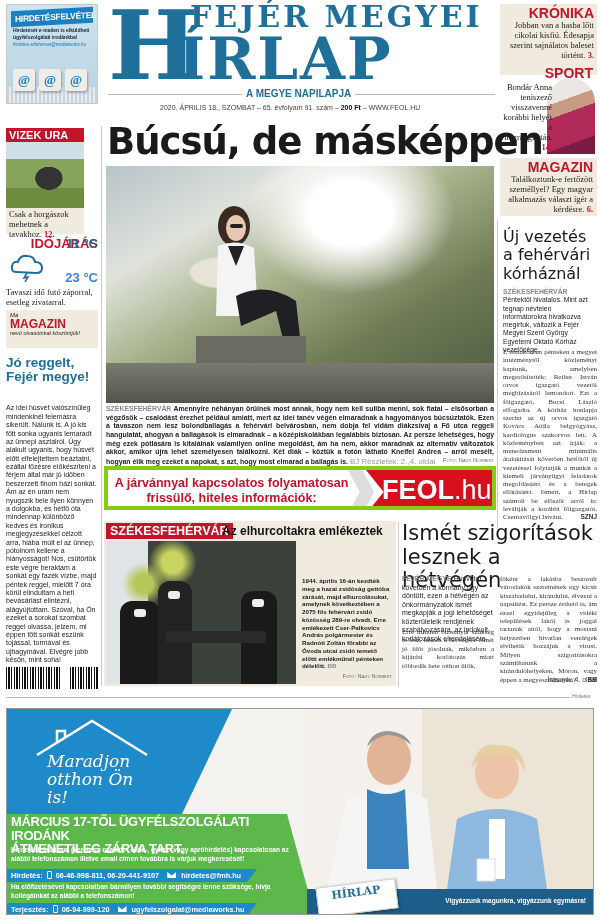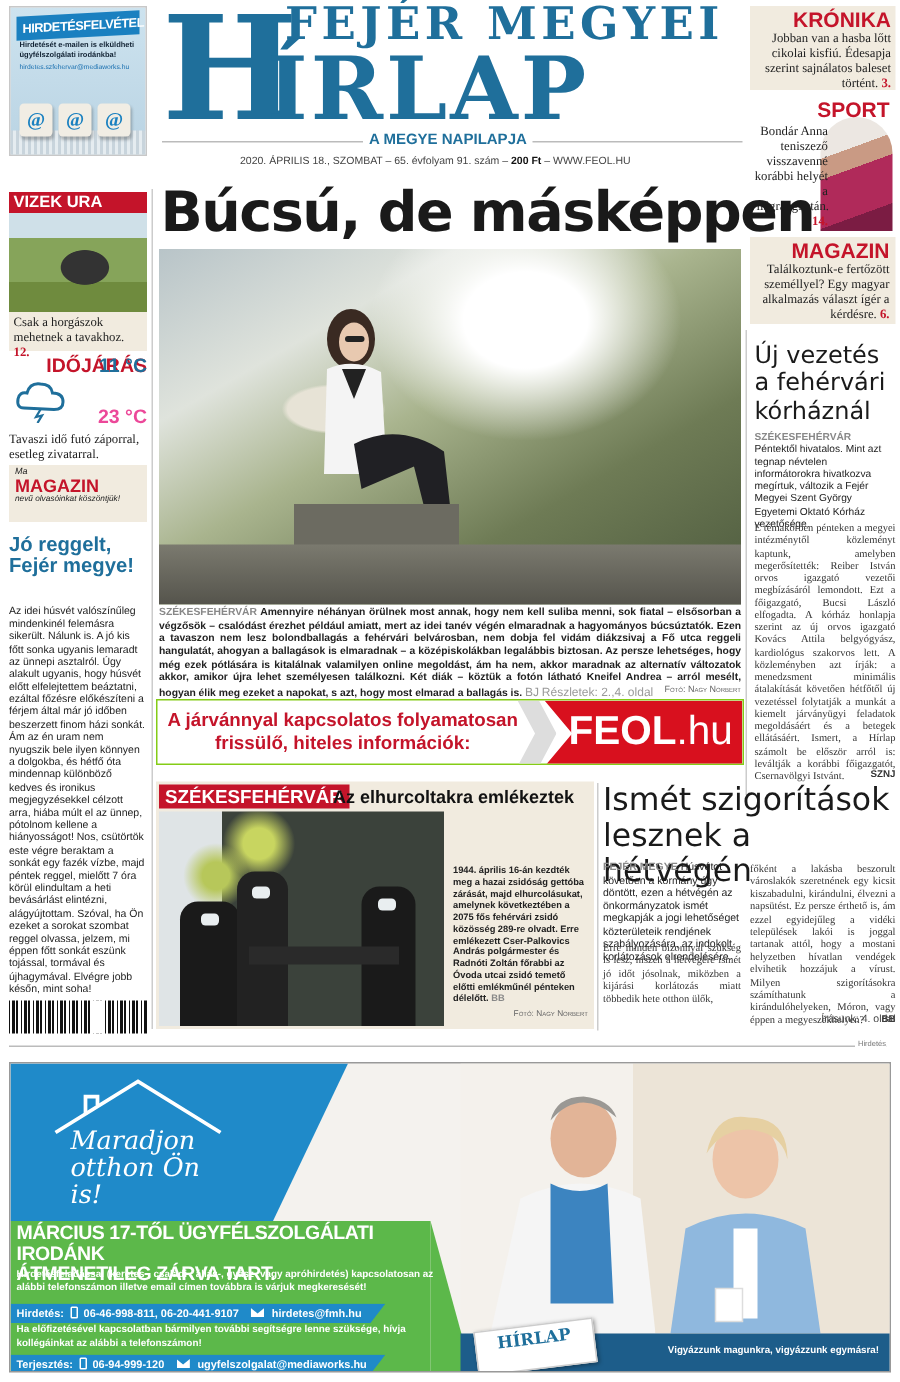--- a/index.html
+++ b/index.html
@@ -22,39 +22,39 @@
 #mast-top{left:190px;top:2px;font-size:30px;color:#1f6f9b;font-family:"DejaVu Serif",serif;letter-spacing:3px;line-height:1;font-weight:bold}
 #mast-bottom{left:178px;top:30px;font-size:58px;color:#1f6f9b;font-family:"DejaVu Serif",serif;font-weight:bold;letter-spacing:2px;line-height:1}
 #mast-sub{left:246px;top:88px;font-size:10px;font-weight:bold;color:#1f6f9b;font-family:"Liberation Sans",sans-serif}
 #mast-line-l{left:108px;top:94px;width:134px;height:1px;background:#bbb}
 #mast-line-r{left:355px;top:94px;width:140px;height:1px;background:#bbb}
 #dateline{left:160px;top:104px;font-size:7px;color:#444;font-family:"Liberation Sans",sans-serif;white-space:nowrap}
 #dateline b{color:#111}
 
 
 .teaser-box{background:#f1ebdf}
-#kronika{left:500px;top:4px;width:97px;height:56px;padding:2px 3px;text-align:right}
+#kronika{left:500px;top:4px;width:97px;height:71px;padding:2px 3px;text-align:right}
 .teaser-h{font-family:"Liberation Sans",sans-serif;font-weight:bold;color:#c4142a;font-size:14px;line-height:1;text-align:right}
 .teaser-t{font-size:8.5px;line-height:1.18;text-align:right;color:#222}
 .pg{color:#c4142a;font-weight:bold}
 #sport{left:500px;top:64px;width:97px;height:90px}
 #sport .teaser-h{position:absolute;right:4px;top:2px}
 #sport .teaser-t{position:absolute;left:0;top:18px;width:52px}
 #sport-photo{position:absolute;right:2px;top:14px;width:48px;height:76px;background:linear-gradient(160deg,#ece7e2 0 30%,#c99a84 30% 45%,#b02a5a 45% 80%,#7b1c43 80%);border-radius:26px 26px 0 0}
 #magazin{left:500px;top:158px;width:97px;height:58px;padding:2px 4px}
 
 
-#vizek{left:6px;top:128px;width:92px;height:106px;background:#f1ebdf}
+#vizek{left:6px;top:128px;width:78px;height:106px;background:#f1ebdf}
 #vizek .lbl{background:#c4142a;color:#fff;font-weight:bold;font-size:11px;padding:1px 3px;font-family:"Liberation Sans",sans-serif}
 #vizek-photo{height:66px;background:radial-gradient(ellipse at 55% 55%,#333 0 22%,transparent 23%),linear-gradient(#cfe0e8 0 25%,#86a45a 25% 70%,#6f8b3e 70%)}
 #vizek .cap{font-size:8.5px;line-height:1.15;padding:2px 3px}
 #weather{left:6px;top:236px;width:92px;height:72px}
 #weather .h{position:absolute;right:0;top:0;font-family:"Liberation Sans",sans-serif;font-weight:bold;color:#c4142a;font-size:13px}
 #weather .lo{position:absolute;right:0;top:0;font-family:"Liberation Sans",sans-serif;font-weight:bold;color:#1f6f9b;font-size:13px}
-#weather .hi{position:absolute;right:0;top:34px;font-family:"Liberation Sans",sans-serif;font-weight:bold;color:#ec4899;font-size:13px}
+#weather .hi{position:absolute;right:0;top:34px;font-family:"Liberation Sans",sans-serif;font-weight:bold;color:#3b82f6;font-size:13px}
 #weather .desc{position:absolute;right:0;top:52px;width:92px;font-size:8.5px;text-align:left;line-height:1.15}
 #cloud{position:absolute;left:4px;top:16px;width:34px;height:30px}
 #nameday{left:6px;top:310px;width:92px;height:38px;background:#f1ebdf;padding:2px 4px}
 #nameday .ma{font-size:6px;font-style:italic;font-family:"Liberation Sans",sans-serif}
 #nameday .n{font-family:"Liberation Sans",sans-serif;font-weight:bold;color:#c4142a;font-size:12px;line-height:1}
 #nameday .s{font-size:5.5px;font-style:italic;font-family:"Liberation Sans",sans-serif}
 #vline-left{left:101px;top:126px;width:1px;height:560px;background:#ccc}
 
 #column{left:6px;top:356px;width:92px}
 #column .h{font-family:"Liberation Sans",sans-serif;font-weight:bold;color:#1f6f9b;font-size:13.5px;line-height:1.05;margin-bottom:20px}
@@ -79,21 +79,21 @@
 #vline-right{left:497px;top:220px;width:1px;height:310px;background:#ccc}
 
 
 #side-head{left:503px;top:228px;width:94px;font-family:"DejaVu Sans",sans-serif;font-size:16px;line-height:1.15;color:#1a1a1a}
 #side-lead{left:503px;top:288px;width:94px;font-family:"Liberation Sans",sans-serif;font-size:6.8px;line-height:1.22;color:#222}
 #side-lead .loc{color:#888;font-weight:bold}
 #side-body{left:503px;top:348px;width:94px;font-size:7px;line-height:1.18;text-align:justify;color:#333}
 #side-body .sig{float:right;font-family:"Liberation Sans",sans-serif;font-weight:bold;font-size:6.5px}
 
 
-#feol{left:104px;top:466px;width:392px;height:44px;border:1px solid #84cc16;background:#fff;overflow:hidden}
+#feol{left:104px;top:466px;width:392px;height:44px;border:4px solid #84cc16;background:#fff;overflow:hidden}
 #feol .txt{position:absolute;left:6px;top:6px;width:235px;text-align:center;color:#c4142a;font-family:"Liberation Sans",sans-serif;font-weight:bold;font-size:12.5px;line-height:1.2}
 #feol .chev{position:absolute;left:240px;top:0;width:26px;height:44px;background:#ddd;clip-path:polygon(0 0,55% 0,100% 50%,55% 100%,0 100%,45% 50%)}
 #feol .red{position:absolute;left:258px;top:0;right:0;height:44px;background:#d8101e;clip-path:polygon(0 0,100% 0,100% 100%,0 100%,14% 50%)}
 #feol .logo{position:absolute;left:274px;top:7px;color:#fff;font-family:"Liberation Sans",sans-serif;font-size:27px;line-height:1;font-weight:bold}
 #feol .logo span{font-weight:normal}
 
 
 #memo{left:104px;top:521px;width:292px;height:165px;background:#f1ebdf}
 #memo .lbl{position:absolute;left:2px;top:2px;background:#c4142a;color:#fff;font-family:"Liberation Sans",sans-serif;font-weight:bold;font-size:12.5px;padding:1px 4px}
 #memo .title{position:absolute;left:118px;top:3px;font-family:"Liberation Sans",sans-serif;font-weight:bold;font-size:12px;color:#111}

